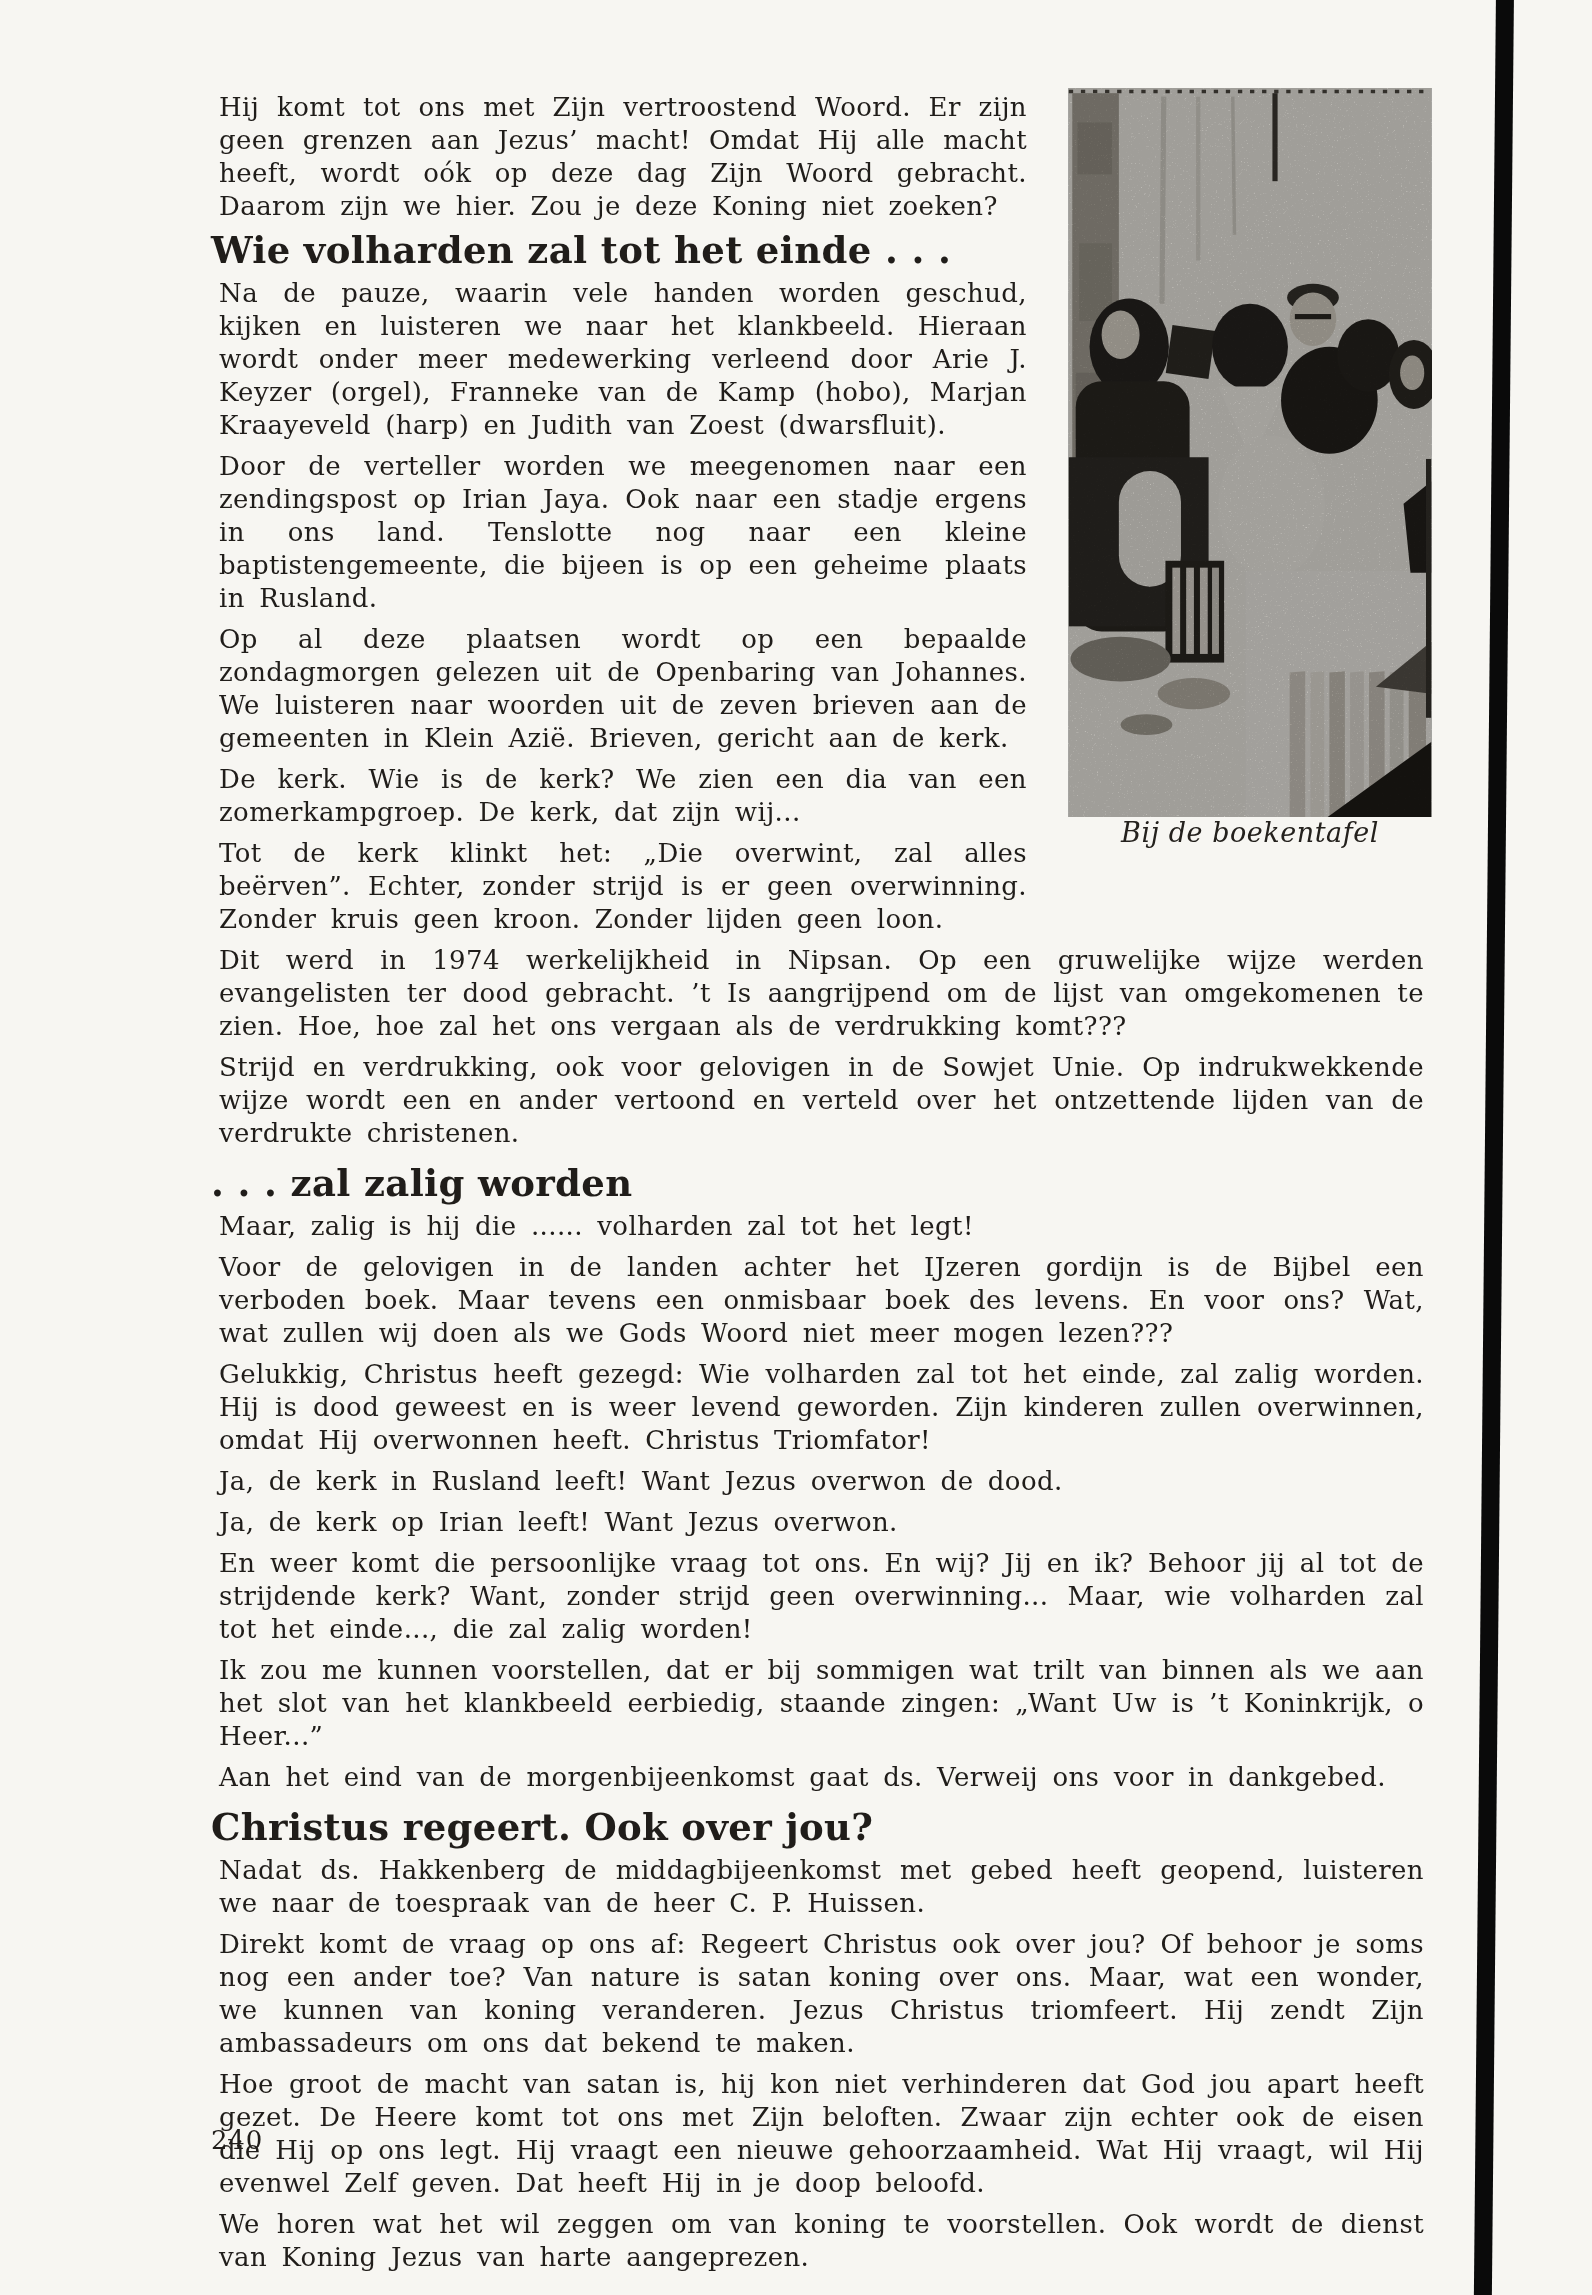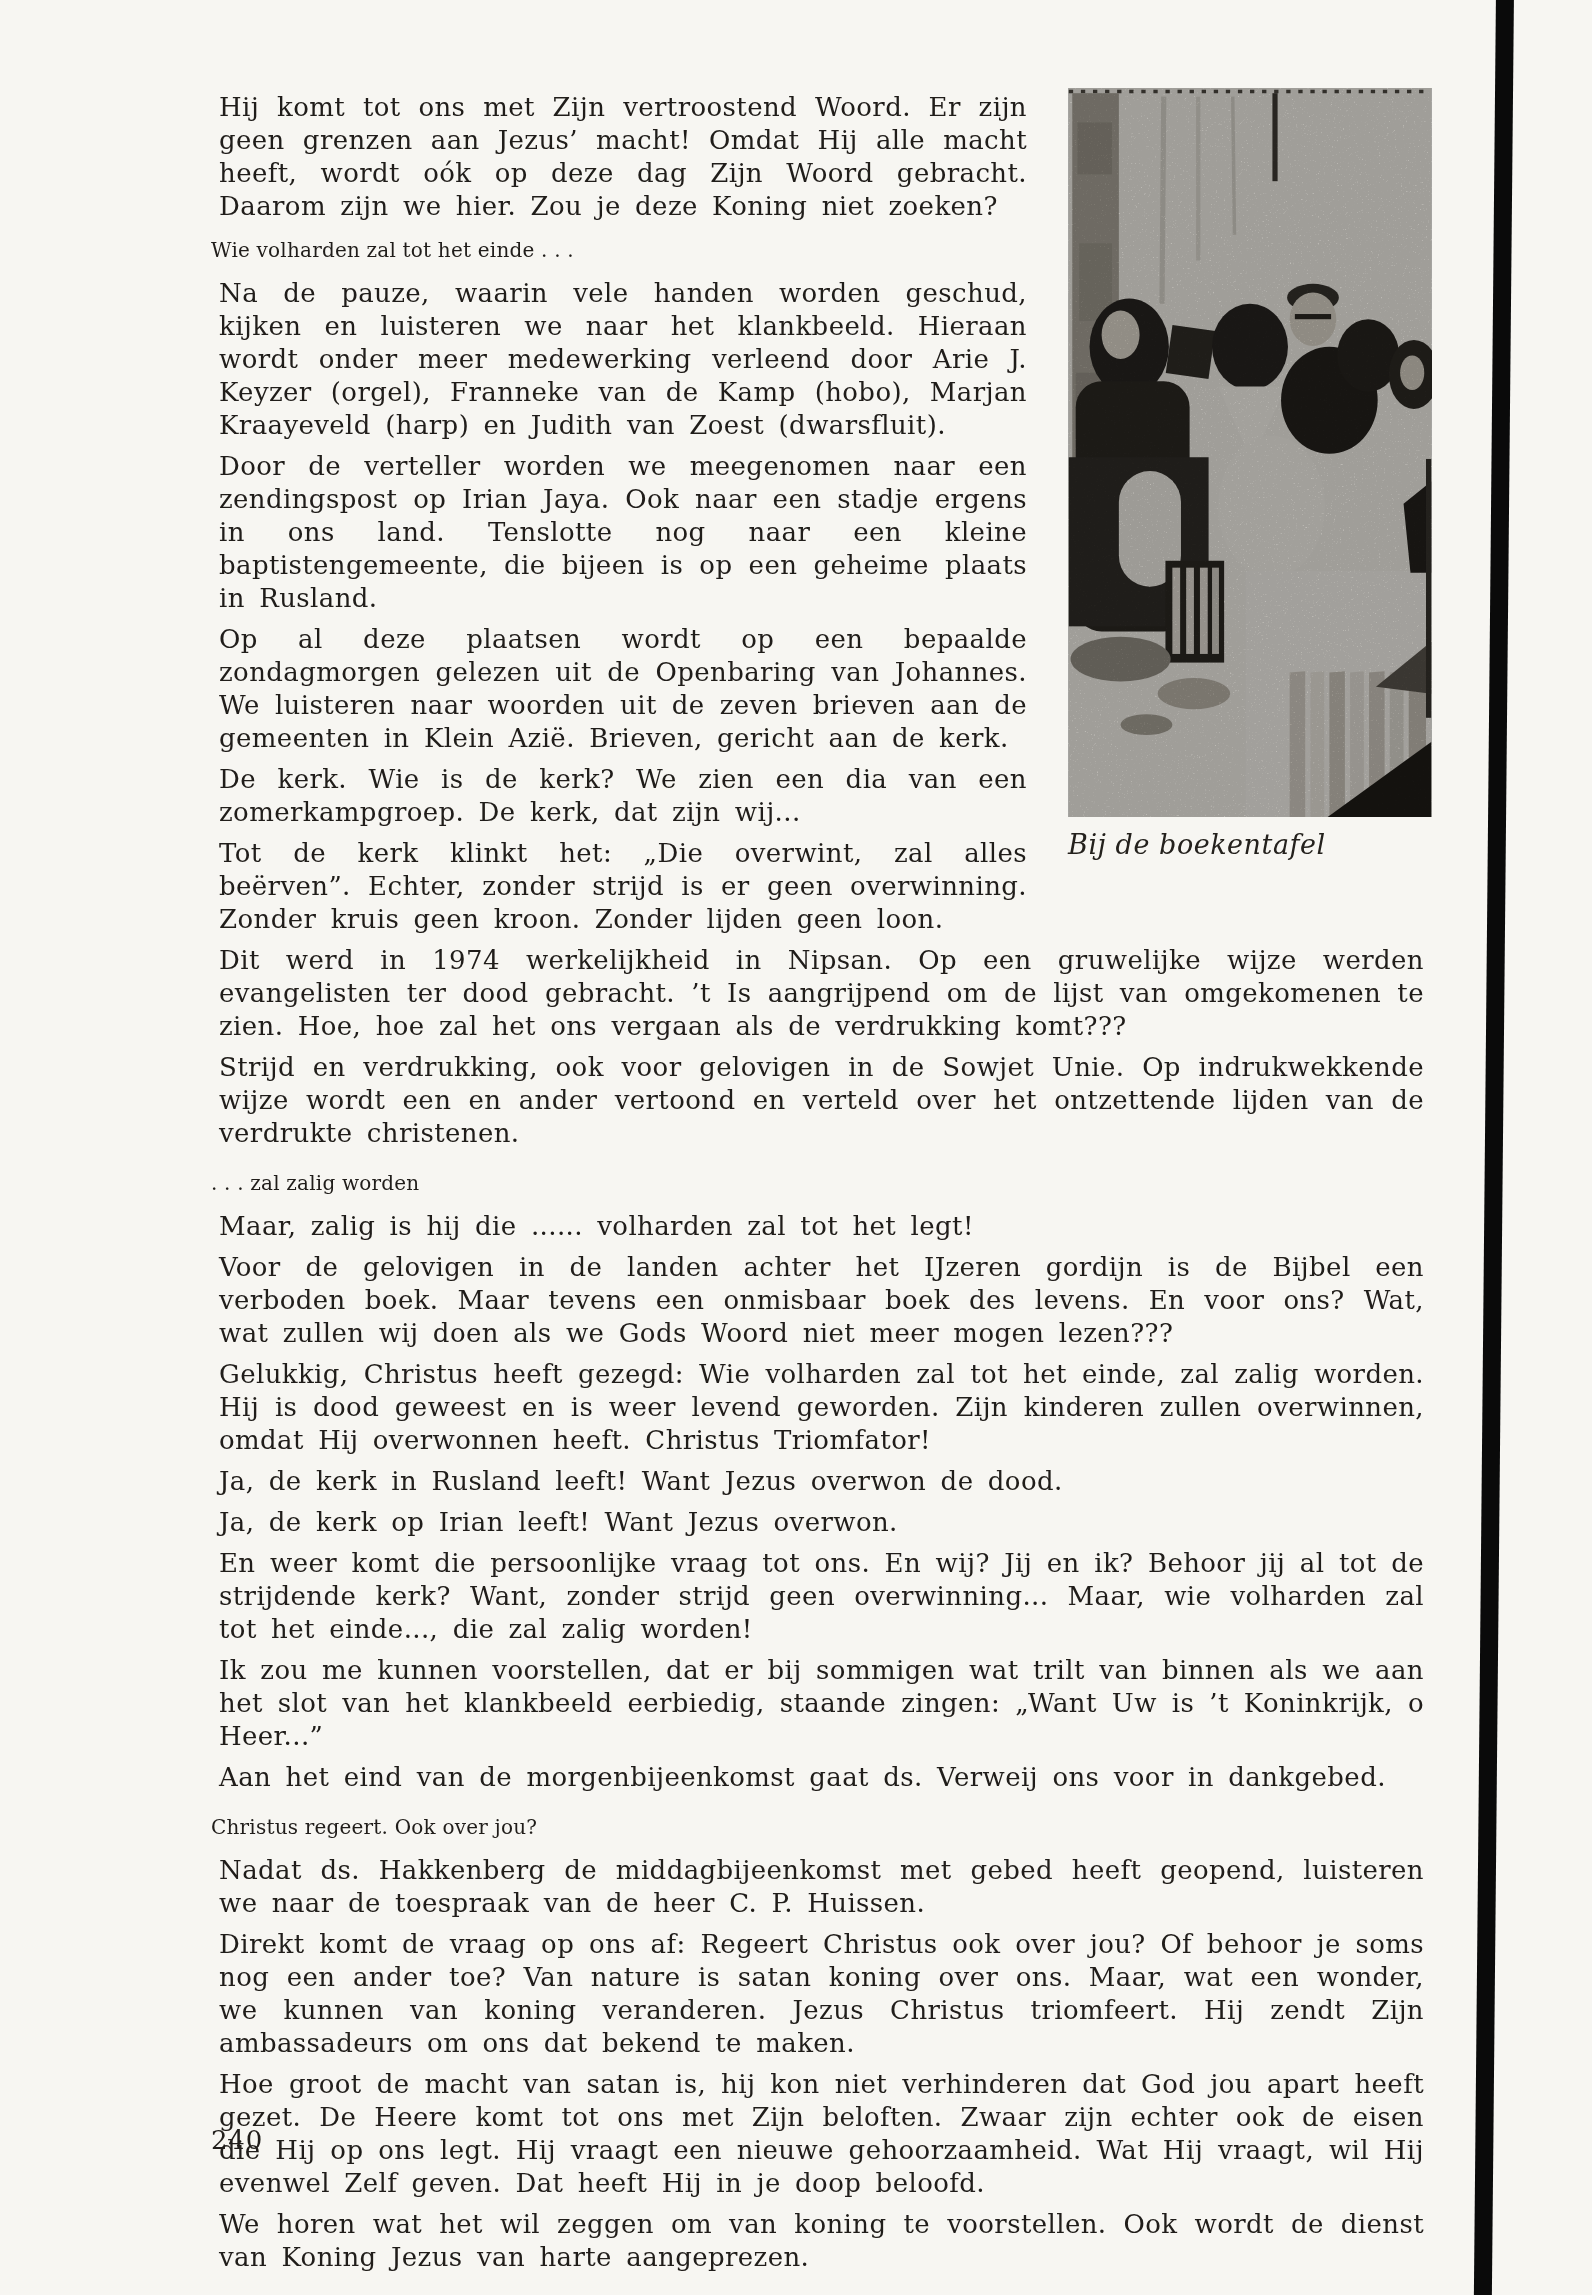--- a/index.html
+++ b/index.html
@@ -13,31 +13,31 @@
   .page-inner{
     position:absolute;left:211px;top:83px;width:1221px;
   }
   p.body-par{
     font-size:26px;line-height:33px;margin:8px;
     text-align:justify;
     letter-spacing:0.015em;word-spacing:0.22em;
     hyphens:auto;
   }
   h2.sec-head{
-    font-size:20px;line-height:38px;font-weight:normal;margin:5.2px 0 3.5px 0;
+    font-size:37px;line-height:38px;font-weight:bold;margin:5.2px 0 3.5px 0;
     letter-spacing:0.01em;
   }
   h2.sec-head.mid{margin-top:14px;margin-bottom:5.2px;}
   figure.photo-fig{
     float:right;width:364px;margin:5.2px 0 22.4px 41px;padding:0;
   }
   .photo-frame{width:364px;height:729px;overflow:hidden;}
   figcaption.photo-cap{
-    font-size:27px;font-style:italic;text-align:left;
-    margin-top:12px;letter-spacing:0.02em;color:#24211d;
+    font-size:27px;font-style:italic;text-align:center;
+    letter-spacing:0.02em;color:#24211d;
   }
   .page-number{
     position:absolute;left:211px;top:2125px;
     font-size:26px;letter-spacing:0.03em;
   }
   .gutter-bar{
     position:absolute;left:1496px;top:-8.6px;width:18px;height:2321px;
     background:#0a0a0a;
     transform:rotate(0.55deg);transform-origin:top left;
   }

